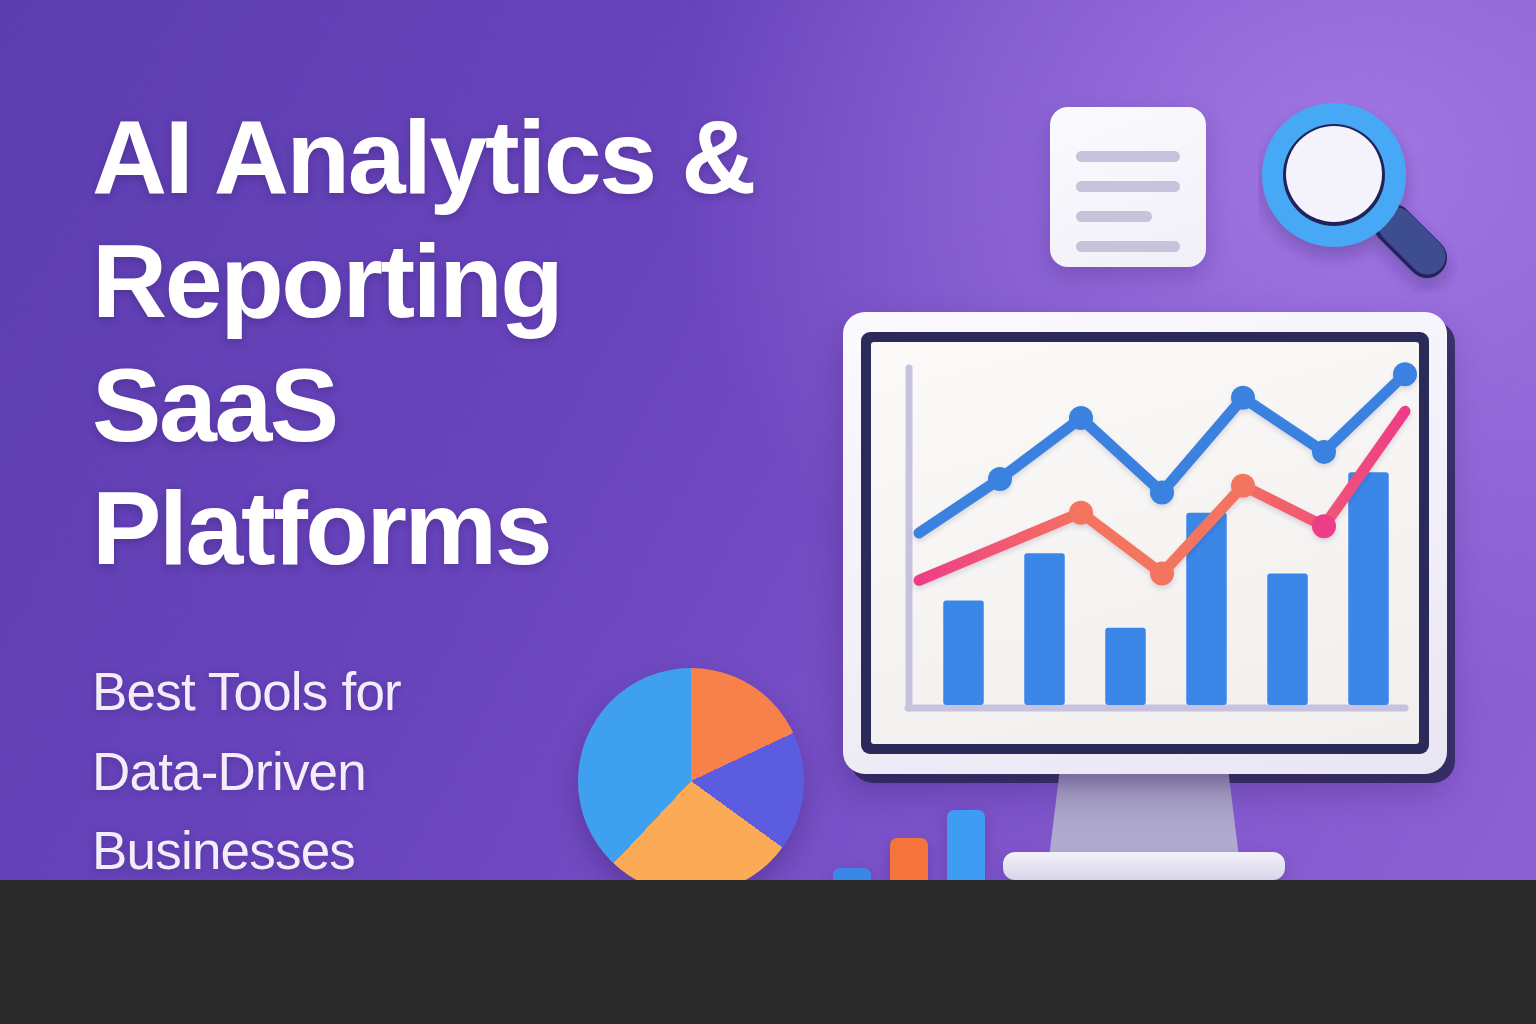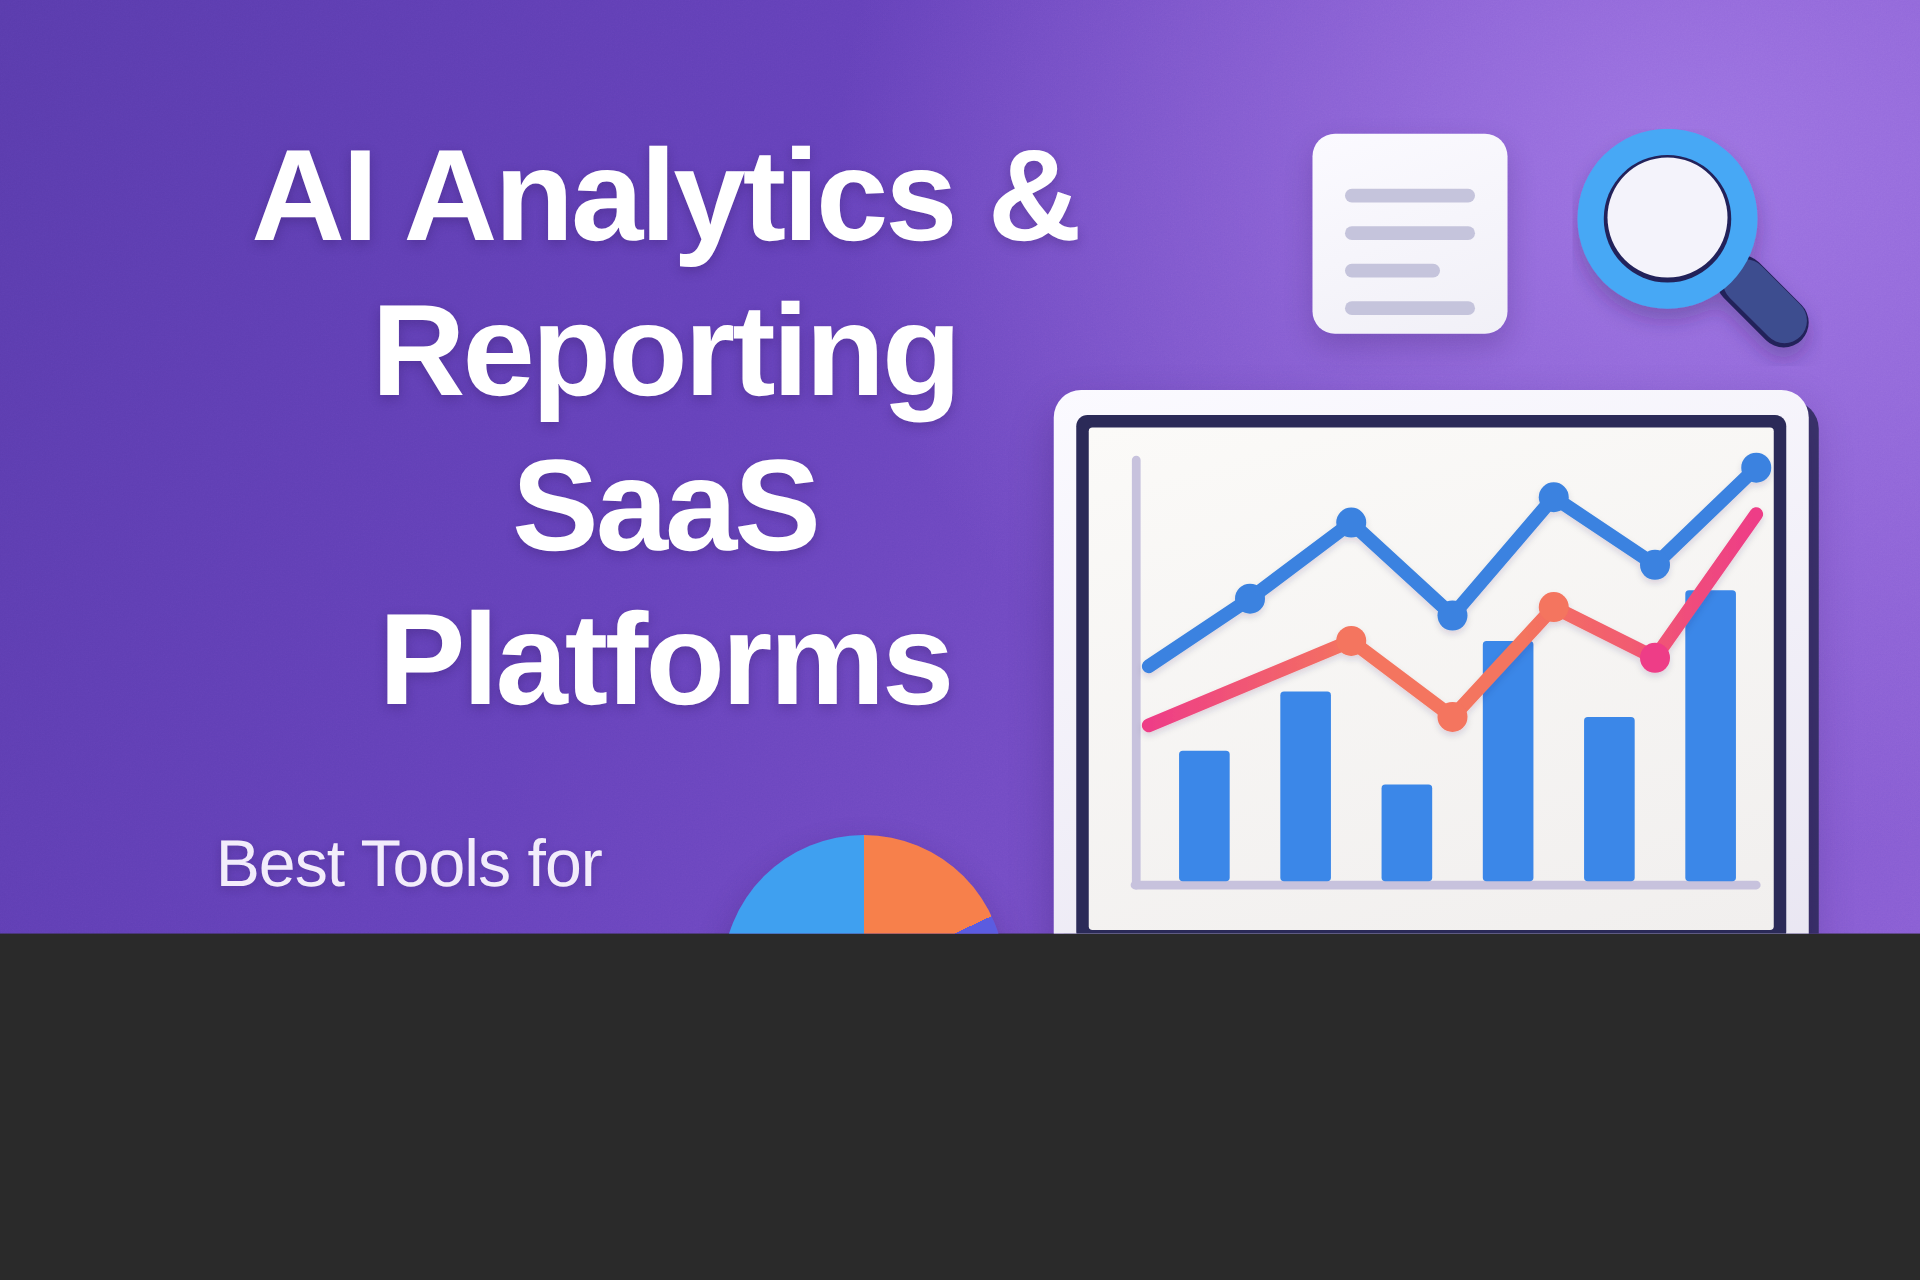--- a/index.html
+++ b/index.html
@@ -3,27 +3,26 @@
 <meta charset="utf-8">
 <style>
   html, body {
     margin: 0;
     padding: 0;
     background: #2a2a2a;
   }
   #canvas {
     position: relative;
     width: 1536px;
-    height: 747px;
+    height: 880px;
     overflow: hidden;
     font-family: "Liberation Sans", sans-serif;
     background:
       radial-gradient(ellipse 1100px 900px at 88% 18%, rgba(160,118,228,0.95) 0%, rgba(160,118,228,0.0) 62%),
       linear-gradient(118deg, #5a3cad 0%, #6642bb 38%, #7a51c9 70%, #8a5fd4 100%);
-    text-align: center;
   }
   #grain {
     position: absolute;
     inset: 0;
     opacity: .16;
     pointer-events: none;
     mix-blend-mode: overlay;
   }
 
   

